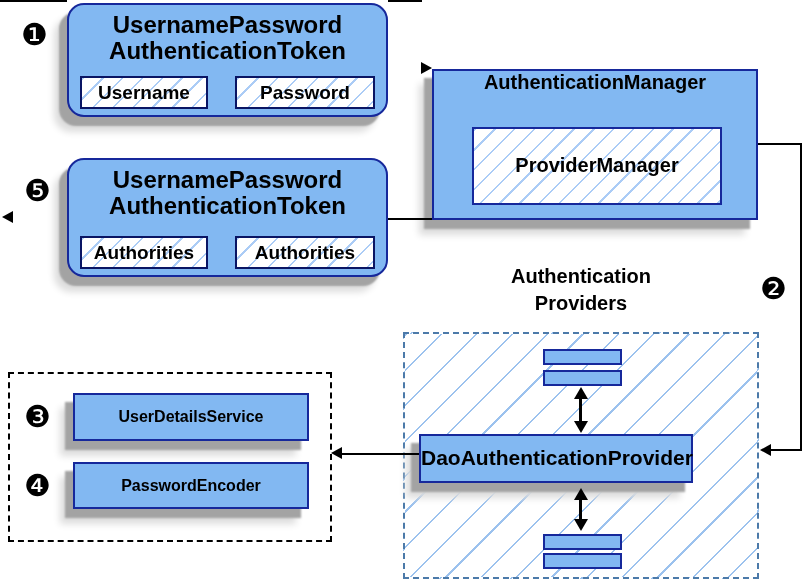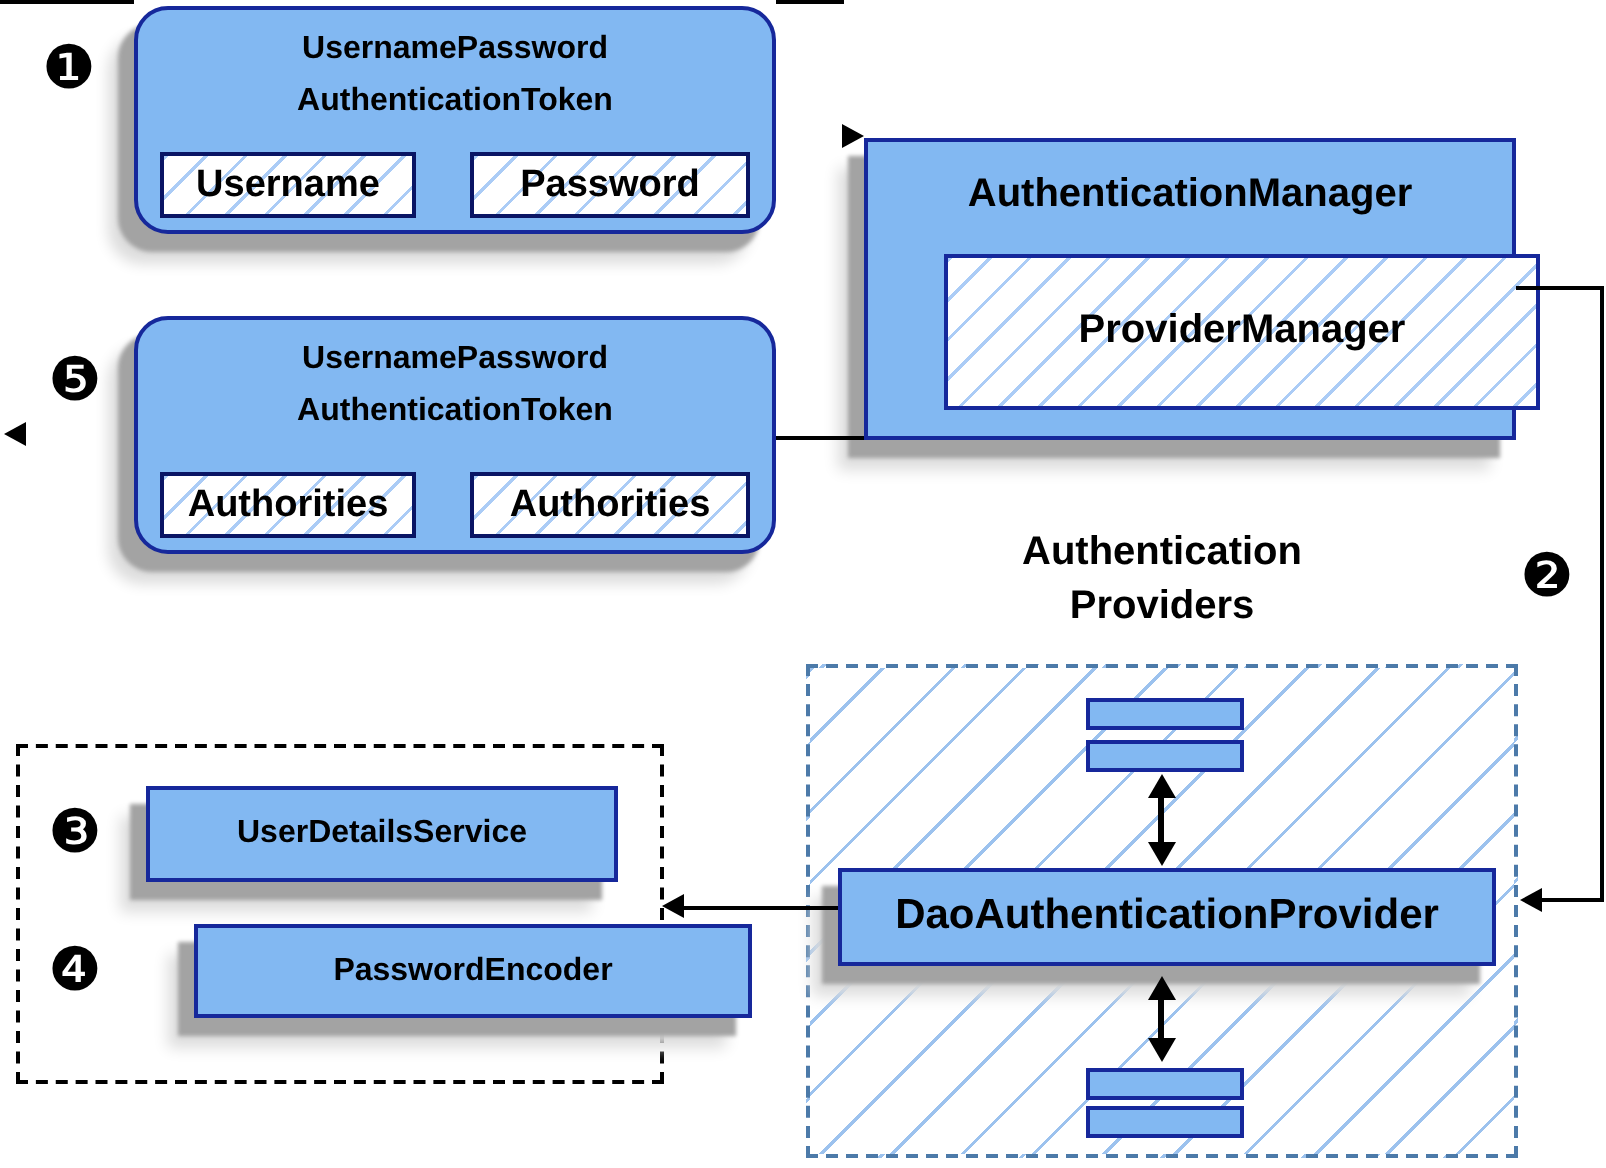--- a/index.html
+++ b/index.html
@@ -15,21 +15,21 @@
   .rounded{border-radius:17px;}
   .shadowed{box-shadow:-8px 9px 2px #a3a3a3, -13px 15px 7px #dddddd;}
   .hatch-fine{
     background-color:#ffffff;
     background-image:repeating-linear-gradient(135deg,#abccf6 0px,#abccf6 1.6px,transparent 1.6px,transparent 14px);
   }
   .hatch-wide{
     background-color:#ffffff;
     background-image:repeating-linear-gradient(135deg,#9cc2ee 0px,#9cc2ee 1.6px,transparent 1.6px,transparent 25px);
   }
-  .token-title{padding-top:7px;font-size:16px;line-height:26px;font-weight:bold;}
+  .token-title{padding-top:7px;font-size:24px;line-height:26px;font-weight:bold;}
   .fields{position:absolute;left:11px;right:11px;bottom:6px;display:flex;justify-content:space-between;}
   .field{
     box-sizing:border-box;height:33px;border:2px solid #0a1564;
     font-size:19px;line-height:29px;font-weight:bold;text-align:center;
   }
   .fw1{width:128px;} .fw2{width:140px;}
   .hline,.vline{position:absolute;background:#000;}
   .ah{position:absolute;width:0;height:0;}
   .ah-right{border-top:6px solid transparent;border-bottom:6px solid transparent;border-left:11px solid #000;}
   .ah-left{border-top:6px solid transparent;border-bottom:6px solid transparent;border-right:11px solid #000;}
@@ -64,22 +64,22 @@
     <div class="fields">
       <div class="field fw1 hatch-fine">Username</div>
       <div class="field fw2 hatch-fine">Password</div>
     </div>
   </div>
 
   <div class="hline" style="left:388px;top:67;width:34px;height:2px;"></div>
   <div class="ah ah-right" style="left:421px;top:62px;"></div>
 
   <div class="box shadowed" style="left:432px;top:69px;width:326px;height:151px;">
-    <div style="margin-top:15px;font-size:20px;">AuthenticationManager</div>
-    <div class="hatch-fine" style="position:absolute;left:38px;top:56px;width:298px;height:78px;border:2px solid #16289b;box-sizing:border-box;font-size:20px;line-height:72px;">ProviderManager</div>
+    <div style="font-size:20px;">AuthenticationManager</div>
+    <div class="hatch-fine" style="position:absolute;left:38px;top:56px;width:250px;height:78px;border:2px solid #16289b;box-sizing:border-box;font-size:20px;line-height:72px;">ProviderManager</div>
   </div>
 
   <div class="hline" style="left:388px;top:218px;width:44px;height:2px;"></div>
 
   <div class="box rounded shadowed" style="left:67px;top:158px;width:321px;height:119px;">
     <div class="token-title">
       <div>UsernamePassword</div>
       <div>AuthenticationToken</div>
     </div>
     <div class="fields">
@@ -105,33 +105,33 @@
 
   <div class="dashed-blue hatch-wide" style="left:403px;top:332px;width:356px;height:247px;"></div>
 
   <div class="bar" style="left:543px;top:349px;"></div>
   <div class="bar" style="left:543px;top:370px;"></div>
 
   <div class="ah ah-up" style="left:574px;top:387px;"></div>
   <div class="vline" style="left:579px;top:398px;width:3px;height:26px;"></div>
   <div class="ah ah-down" style="left:574px;top:421px;"></div>
 
-  <div class="box shadowed" style="left:419px;top:434px;width:329px;height:49px;font-size:21px;line-height:44px;">DaoAuthenticationProvider</div>
+  <div class="box shadowed" style="left:419px;top:434px;width:274px;height:49px;font-size:21px;line-height:44px;">DaoAuthenticationProvider</div>
 
   <div class="ah ah-up" style="left:574px;top:488px;"></div>
   <div class="vline" style="left:579px;top:499px;width:3px;height:22px;"></div>
   <div class="ah ah-down" style="left:574px;top:519px;"></div>
 
   <div class="bar" style="left:543px;top:534px;"></div>
   <div class="bar" style="left:543px;top:553px;"></div>
 
   <div class="hline" style="left:342px;top:453px;width:77px;height:2px;"></div>
   <div class="ah ah-left" style="left:331px;top:447px;"></div>
 
   <div class="dashed-black" style="left:8px;top:372px;width:324px;height:170px;"></div>
 
   <div class="box shadowed label-box" style="left:73px;top:393px;width:236px;height:48px;">UserDetailsService</div>
   <span class="badge" style="left:24px;top:402px;">❸</span>
 
-  <div class="box shadowed label-box" style="left:73px;top:462px;width:279px;height:47px;margin-left:24px;">PasswordEncoder</div>
+  <div class="box shadowed label-box" style="left:73px;top:462px;width:236px;height:47px;">PasswordEncoder</div>
   <span class="badge" style="left:24px;top:471px;">❹</span>
 
 </div>
 
 </body></html>

